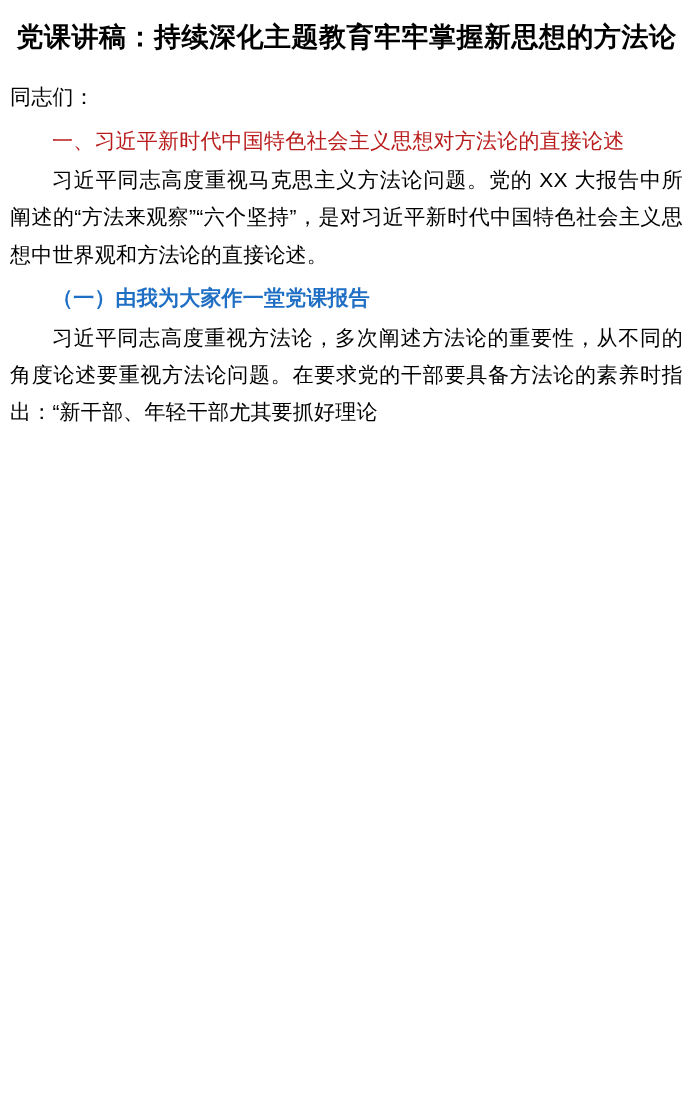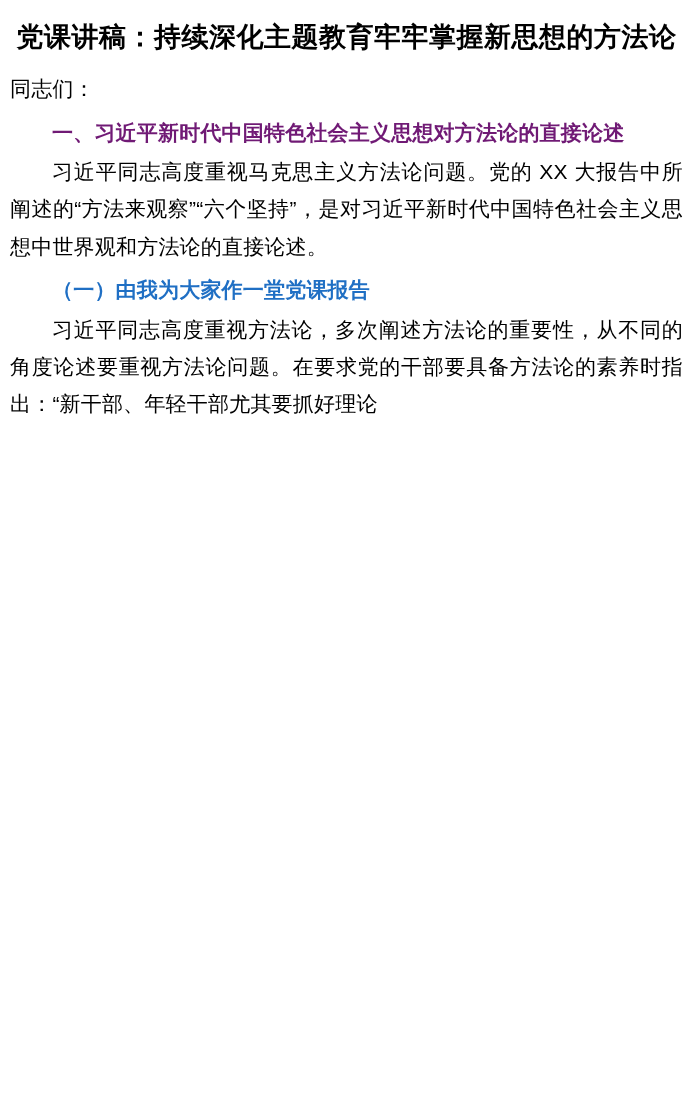--- a/index.html
+++ b/index.html
@@ -38,27 +38,27 @@
     text-justify: inter-ideograph;
     margin: 0 0 2px 0;
     color: #000;
     letter-spacing: 0.2px;
   }
   .para.indent {
     text-indent: 2em;
   }
   .para.salutation {
     text-indent: 0;
-    margin-top: 14px;
+    margin-top: 22px;
   }
   .heading-1 {
     font-size: 21px;
     line-height: 1.78;
-    font-weight: bold;
-    color: #701a75;
+    font-weight: normal;
+    color: #b91c1c;
     text-indent: 2em;
     text-align: justify;
     margin: 6px 0 2px 0;
     letter-spacing: 0.2px;
   }
   .heading-2 {
     font-size: 21px;
     line-height: 1.78;
     font-weight: bold;
     color: #1f6fc4;

